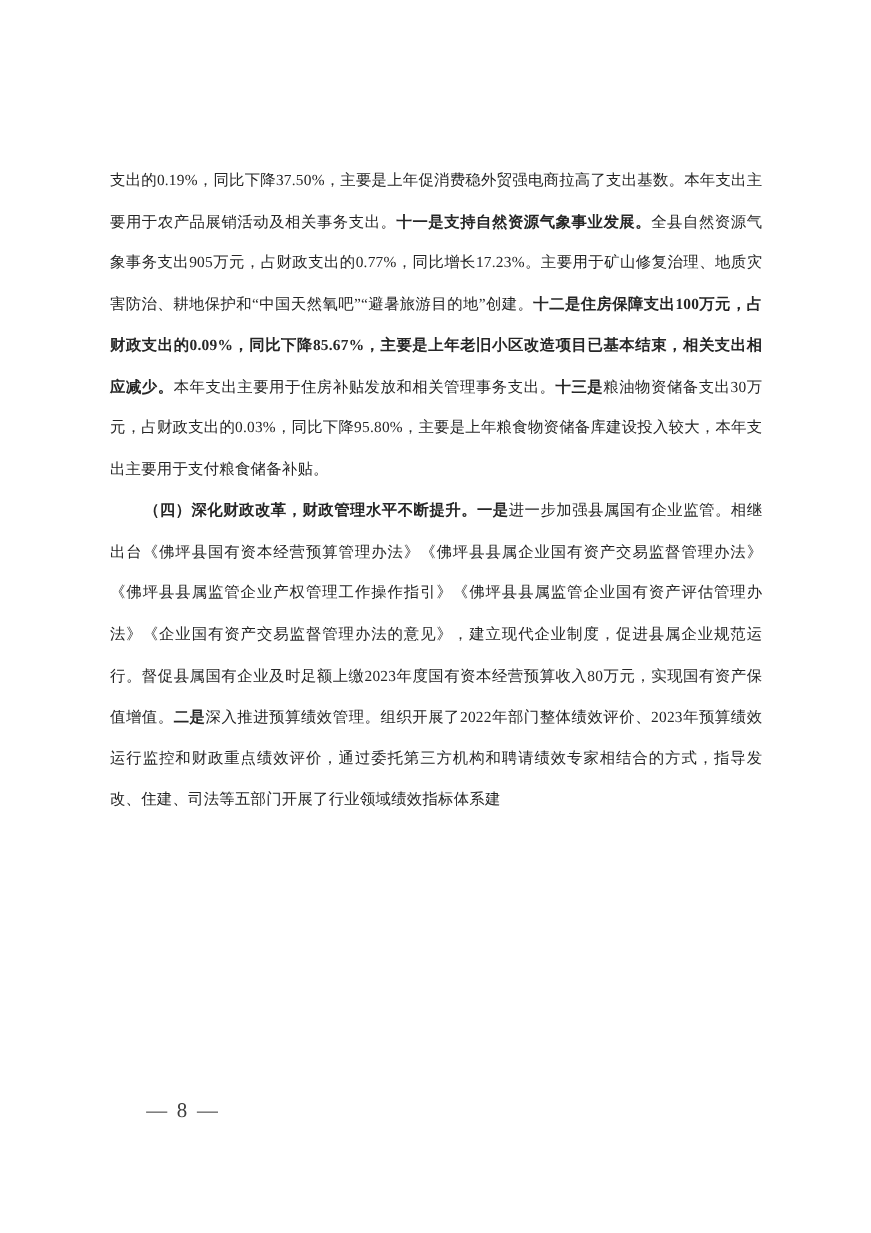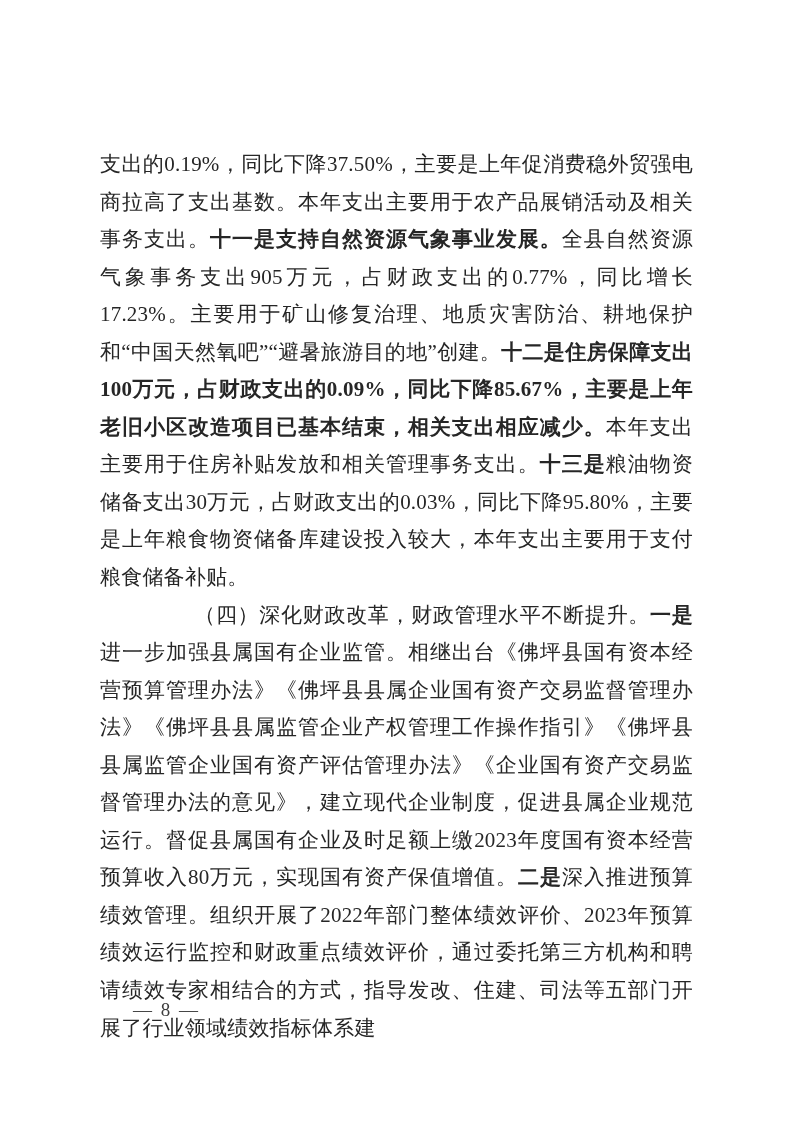--- a/index.html
+++ b/index.html
@@ -14,42 +14,41 @@
     background: #ffffff;
     overflow: hidden;
     font-family: "Liberation Serif", "DejaVu Serif", serif;
     color: #262626;
   }
   .doc-body {
     position: absolute;
     left: 100px;
     top: 146px;
     width: 593px;
-    font-size: 21px;
+    font-size: 14px;
     line-height: 37.55px;
     text-align: justify;
     text-justify: inter-character;
     letter-spacing: 0.2px;
   }
   .para {
     margin: 0;
     padding: 0;
   }
   .para.indent {
     text-indent: 2.2em;
   }
   .r {
     font-weight: 400;
   }
   .r.bold {
     font-weight: 700;
   }
   .r.kai {
-    font-weight: 400;
-    margin-left: 48px;
+    font-weight: 700;
   }
   .footer {
     position: absolute;
     left: 133px;
     top: 998px;
     font-size: 19px;
     line-height: 24px;
     color: #3d3d3d;
     letter-spacing: 2px;
   }

